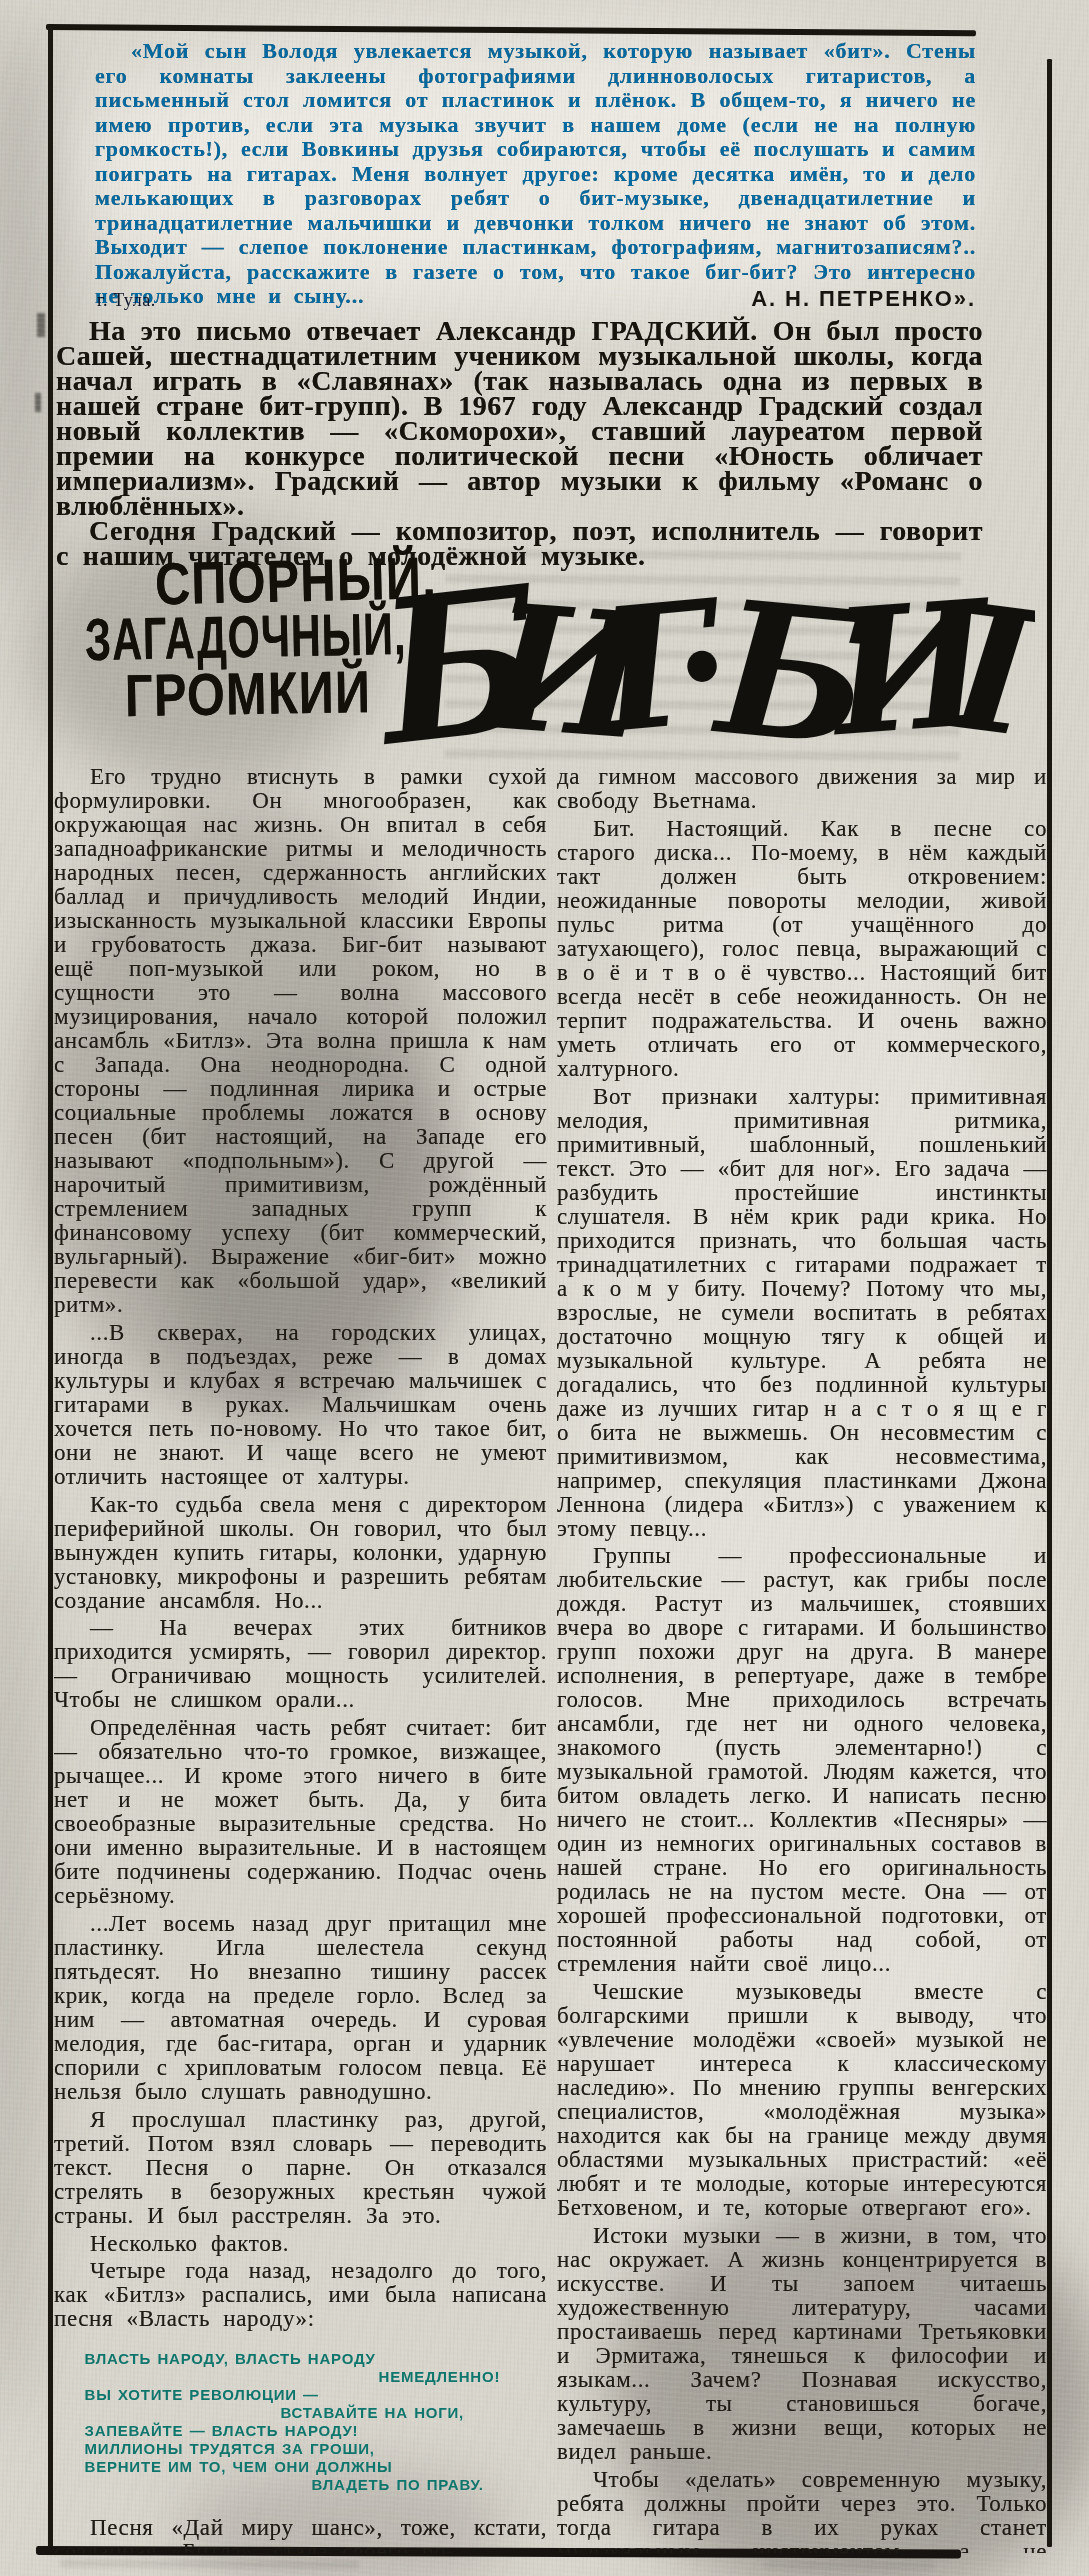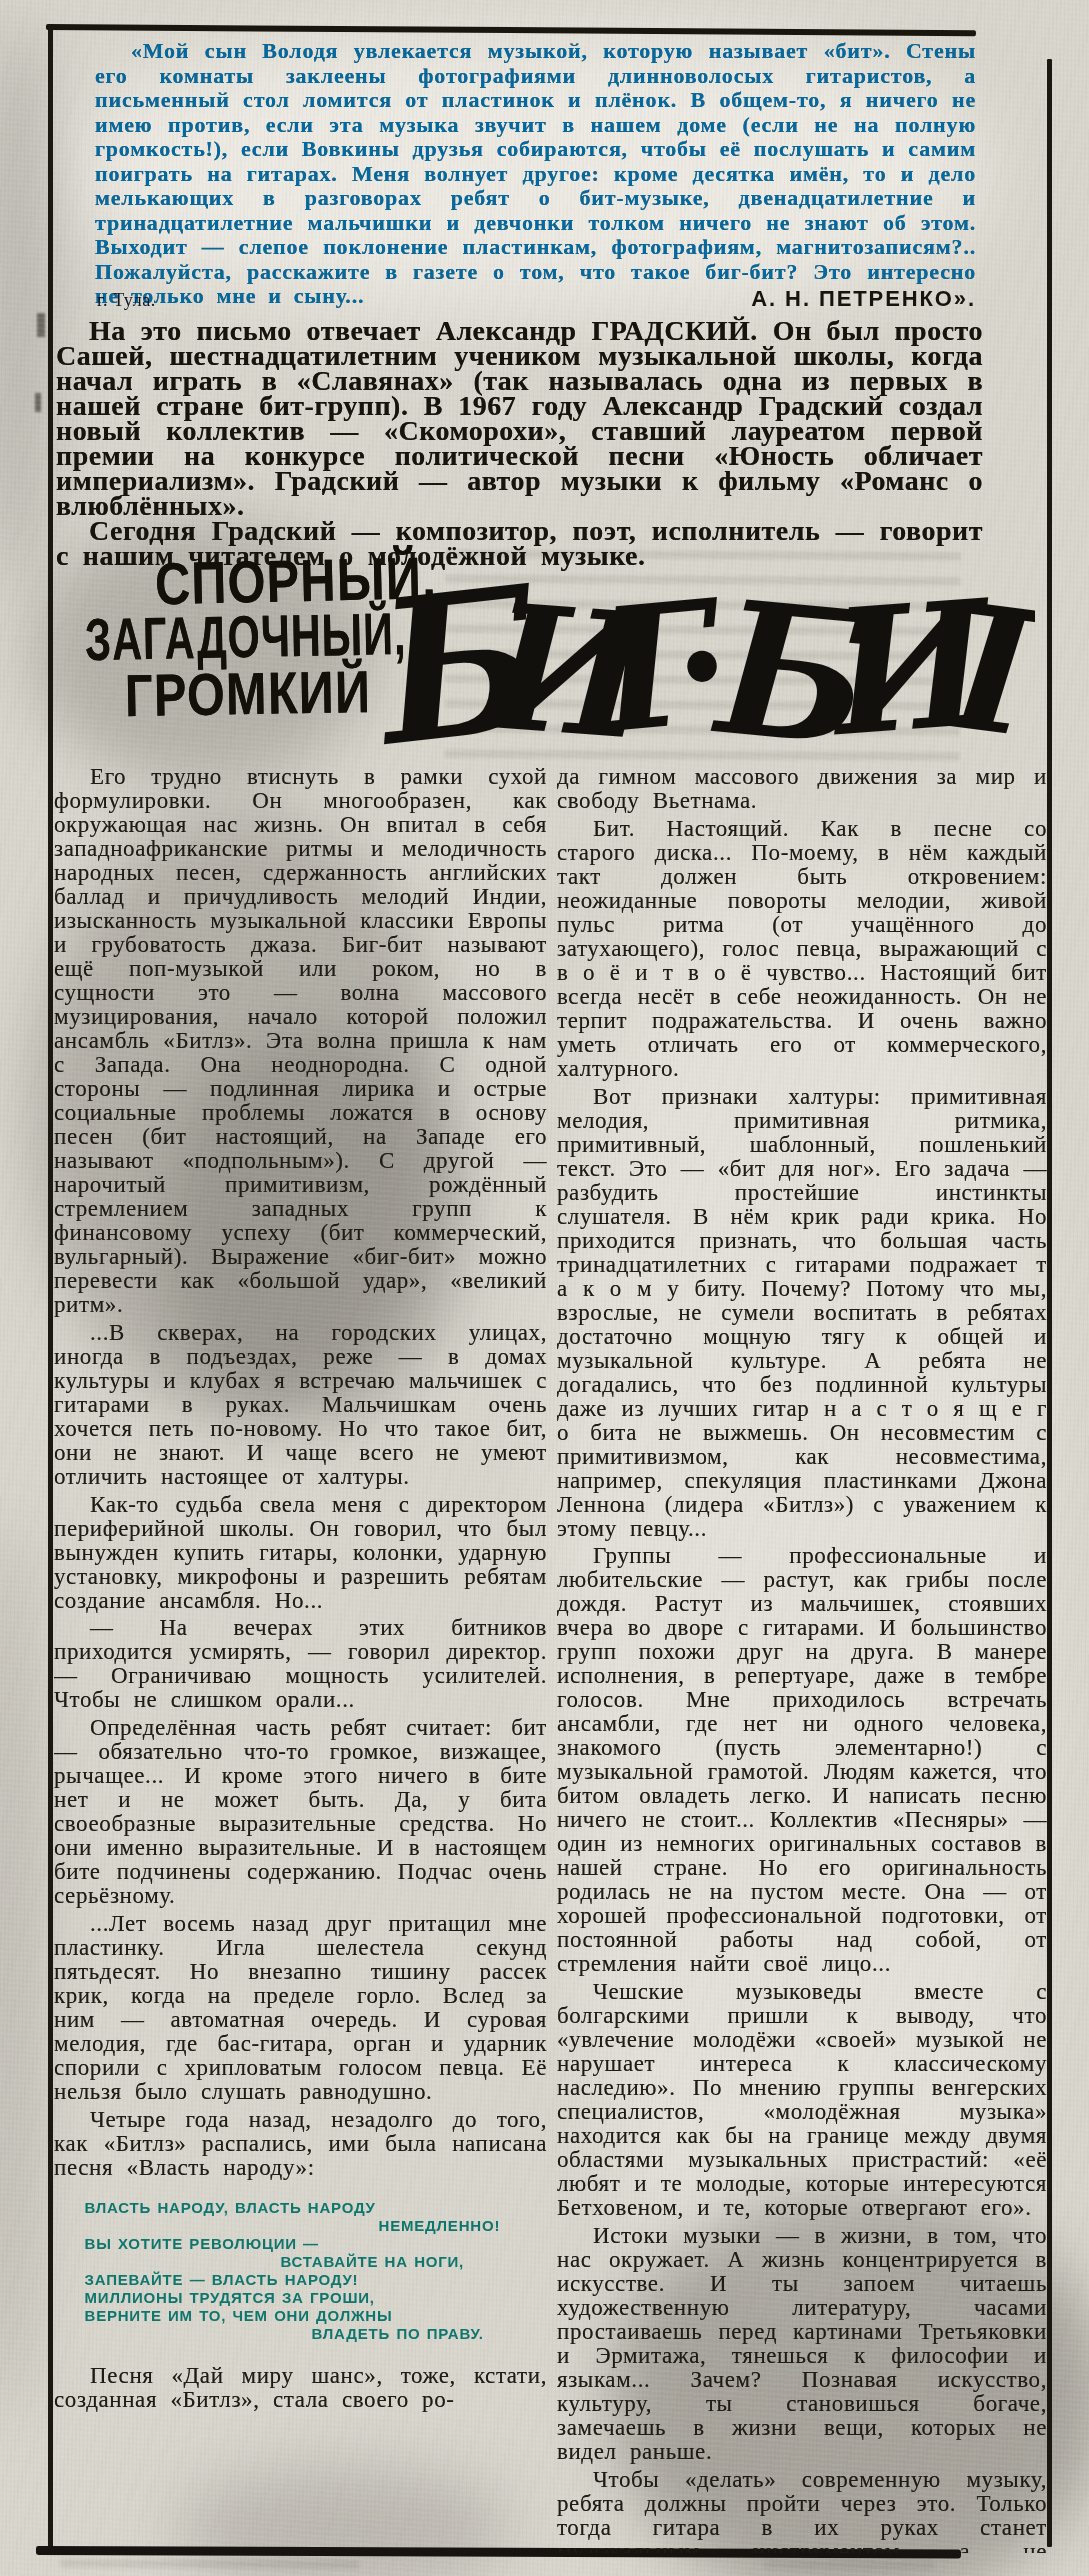--- a/index.html
+++ b/index.html
@@ -138,20 +138,22 @@
   </g>
 </svg>
 
 <div class="col col-left">
   <p>Его трудно втиснуть в рамки сухой формулировки. Он многообразен, как окружающая нас жизнь. Он впитал в себя западноафриканские ритмы и мелодичность народных песен, сдержанность английских баллад и причудливость мелодий Индии, изысканность музыкальной классики Европы и грубоватость джаза. Биг-бит называют ещё поп-музыкой или роком, но в сущности это — волна массового музицирования, начало которой положил ансамбль «Битлз». Эта волна пришла к нам с Запада. Она неоднородна. С одной стороны — подлинная лирика и острые социальные проблемы ложатся в основу песен (бит настоящий, на Западе его называют «подпольным»). С другой — нарочитый примитивизм, рождённый стремлением западных групп к финансовому успеху (бит коммерческий, вульгарный). Выражение «биг-бит» можно перевести как «большой удар», «великий ритм».</p>
   <p>...В скверах, на городских улицах, иногда в подъездах, реже — в домах культуры и клубах я встречаю мальчишек с гитарами в руках. Мальчишкам очень хочется петь по-новому. Но что такое бит, они не знают. И чаще всего не умеют отличить настоящее от халтуры.</p>
   <p>Как-то судьба свела меня с директором периферийной школы. Он говорил, что был вынужден купить гитары, колонки, ударную установку, микрофоны и разрешить ребятам создание ансамбля. Но...</p>
   <p>— На вечерах этих битников приходится усмирять, — говорил директор. — Ограничиваю мощность усилителей. Чтобы не слишком орали...</p>
   <p>Определённая часть ребят считает: бит — обязательно что-то громкое, визжащее, рычащее... И кроме этого ничего в бите нет и не может быть. Да, у бита своеобразные выразительные средства. Но они именно выразительные. И в настоящем бите подчинены содержанию. Подчас очень серьёзному.</p>
   <p>...Лет восемь назад друг притащил мне пластинку. Игла шелестела секунд пятьдесят. Но внезапно тишину рассек крик, когда на пределе горло. Вслед за ним — автоматная очередь. И суровая мелодия, где бас-гитара, орган и ударник спорили с хрипловатым голосом певца. Её нельзя было слушать равнодушно.</p>
+  <p>Я прослушал пластинку раз, другой, третий. Потом взял словарь — переводить текст. Песня о парне. Он отказался стрелять в безоружных крестьян чужой страны. И был расстрелян. За это.</p>
+  <p>Несколько фактов.</p>
   <p>Четыре года назад, незадолго до того, как «Битлз» распались, ими была написана песня «Власть народу»:</p>
   <div class="verse">
     <div>ВЛАСТЬ НАРОДУ, ВЛАСТЬ НАРОДУ</div>
     <div>НЕМЕДЛЕННО!</div>
     <div>ВЫ ХОТИТЕ РЕВОЛЮЦИИ —</div>
     <div>ВСТАВАЙТЕ НА НОГИ,</div>
     <div>ЗАПЕВАЙТЕ — ВЛАСТЬ НАРОДУ!</div>
     <div>МИЛЛИОНЫ ТРУДЯТСЯ ЗА ГРОШИ,</div>
     <div>ВЕРНИТЕ ИМ ТО, ЧЕМ ОНИ ДОЛЖНЫ</div>
     <div>ВЛАДЕТЬ ПО ПРАВУ.</div>

